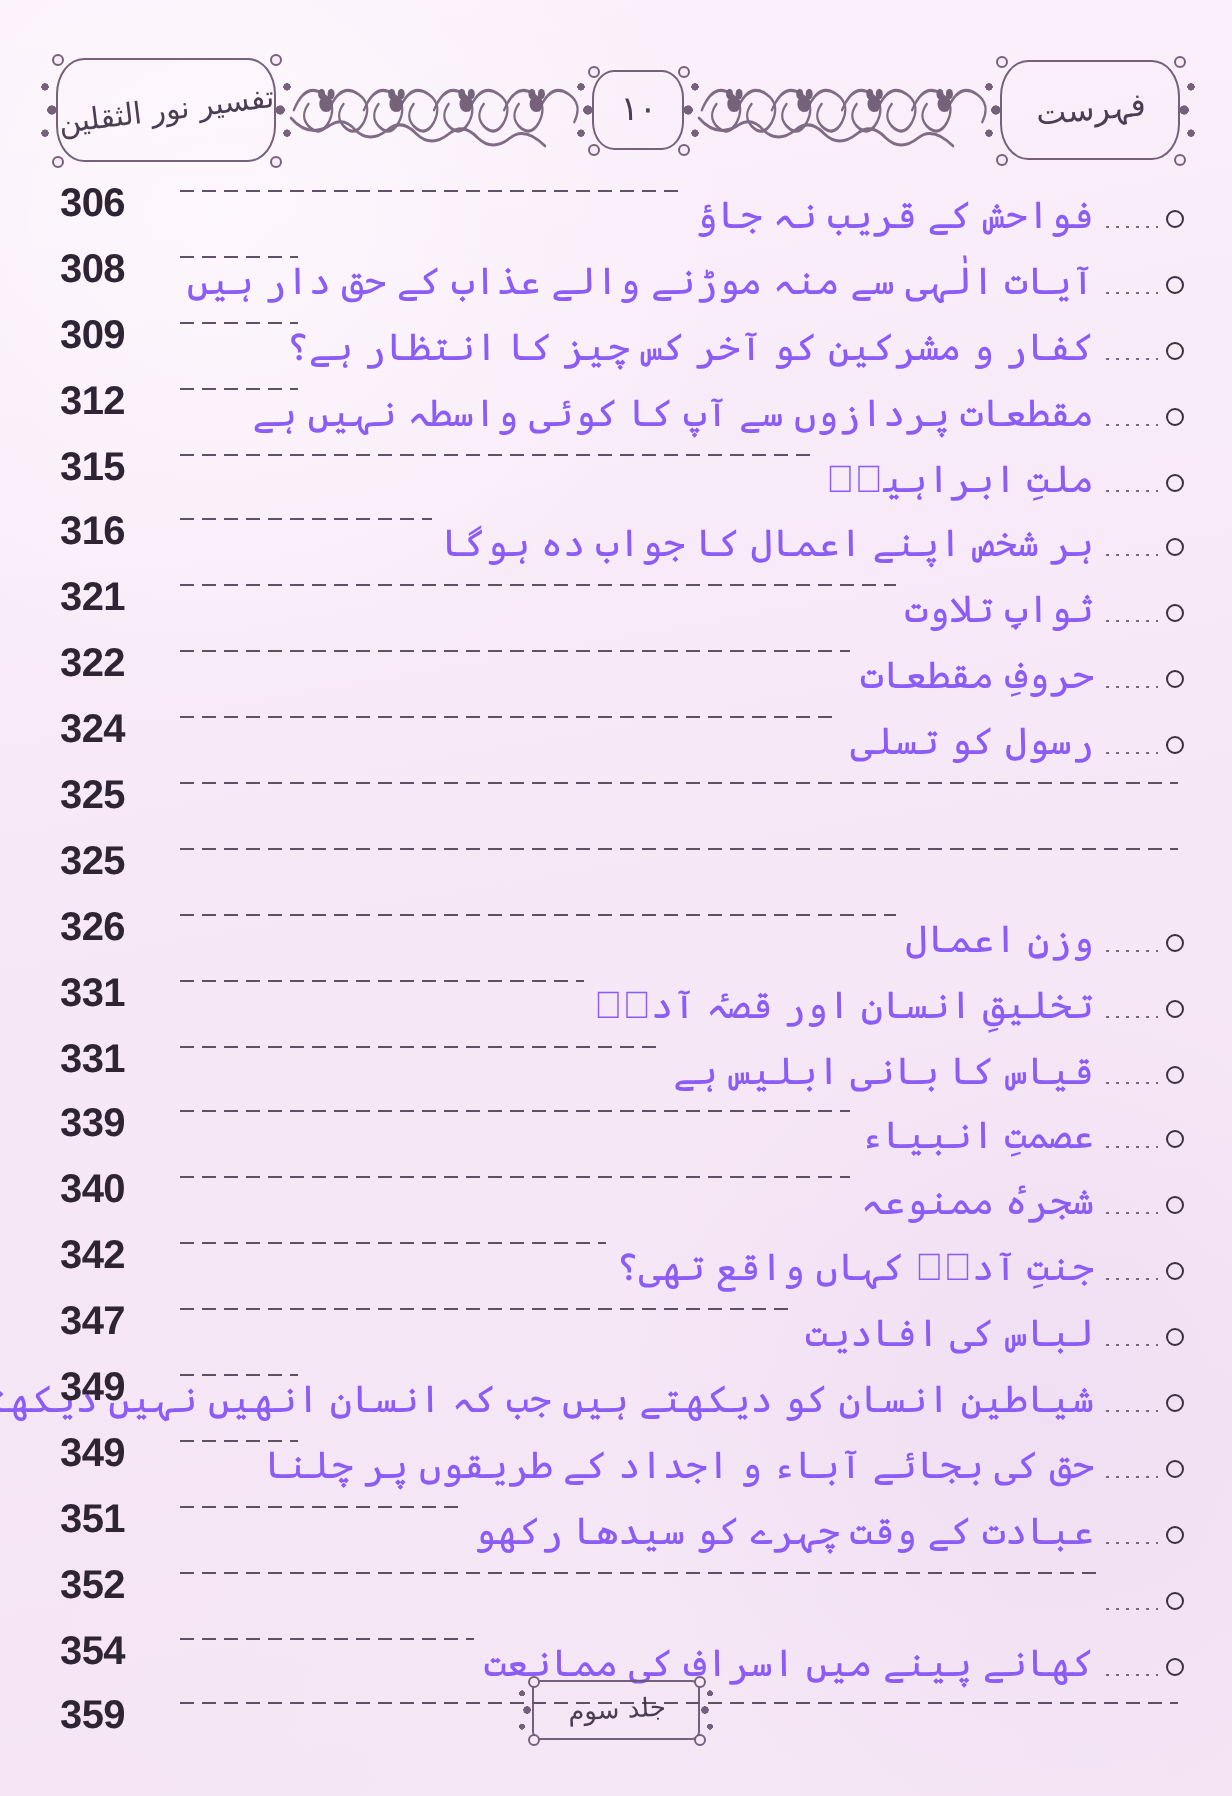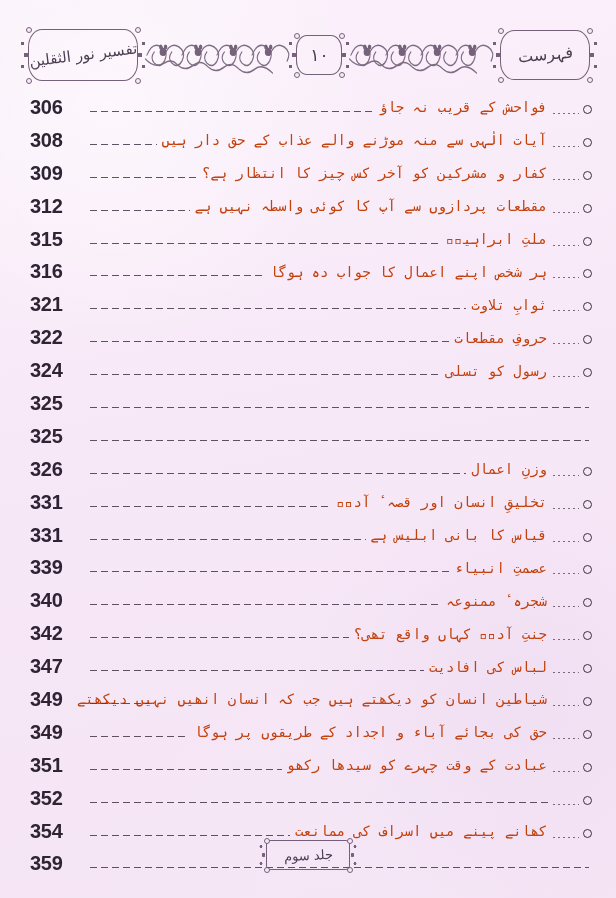--- a/index.html
+++ b/index.html
@@ -116,21 +116,20 @@
   .toc {
     position: absolute;
     top: 92px;
     left: 26px;
     right: 24px;
     bottom: 80px;
   }
   .toc-row {
     display: flex;
     flex-direction: row;
-    align-items: center;
     height: 32.9px;
     direction: ltr;
   }
   .page-no {
     flex: 0 0 auto;
     width: 58px;
     text-align: left;
     padding-left: 4px;
     font-family: "Liberation Sans", sans-serif;
     font-size: 20px;
@@ -174,24 +173,24 @@
     width: 26px;
     height: 1px;
     position: relative;
     top: 5px;
     background-image: linear-gradient(to right, #5a4a60 0 1.6px, rgba(0,0,0,0) 1.6px 5px);
     background-size: 5px 1.4px;
     background-repeat: repeat-x;
     opacity: 0.8;
   }
   .entry-text {
-    font-family: Liberation Mono, monospace;
-    font-size: 14px;
+    font-family: Liberation Sans, sans-serif;
+    font-size: 19px;
     line-height: 1;
-    color: #c2410c;
+    color: #8b5cf6;
     padding: 0 2px;
     letter-spacing: 0.1px;
   }
 
   
   .footer {
     position: absolute;
     left: 0;
     right: 0;
     bottom: 28px;
@@ -473,21 +472,21 @@
           <span class="pre-dots"></span>
           <span class="entry-text">شیاطین انسان کو دیکھتے ہیں جب کہ انسان انھیں نہیں دیکھتے</span>
         </span>
       </div>
       <div class="toc-row">
         <span class="page-no">349</span>
         <span class="leader"></span>
         <span class="entry">
           <span class="bullet"></span>
           <span class="pre-dots"></span>
-          <span class="entry-text">حق کی بجائے آباء و اجداد کے طریقوں پر ہوگا</span>
+          <span class="entry-text">حق کی بجائے آباء و اجداد کے طریقوں پر چلنا</span>
         </span>
       </div>
       <div class="toc-row">
         <span class="page-no">351</span>
         <span class="leader"></span>
         <span class="entry">
           <span class="bullet"></span>
           <span class="pre-dots"></span>
           <span class="entry-text">عبادت کے وقت چہرے کو سیدھا رکھو</span>
         </span>

